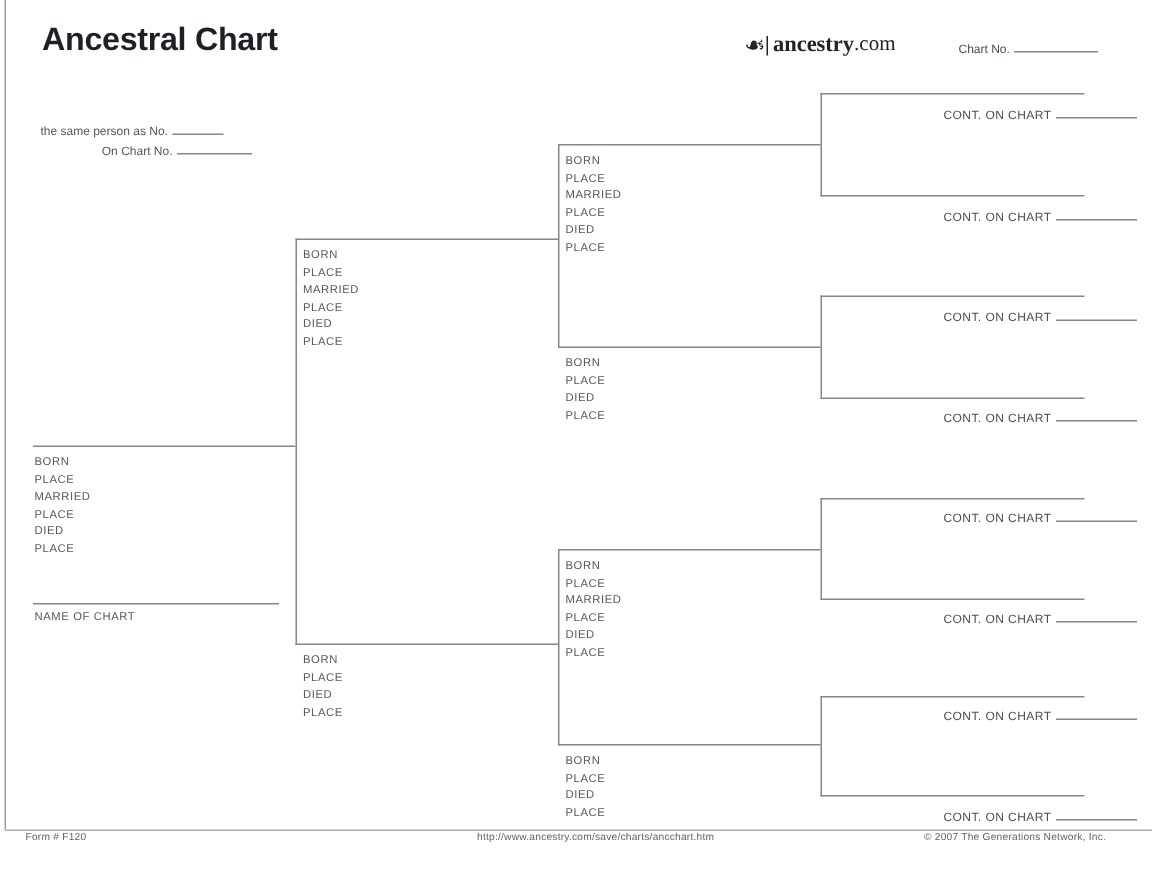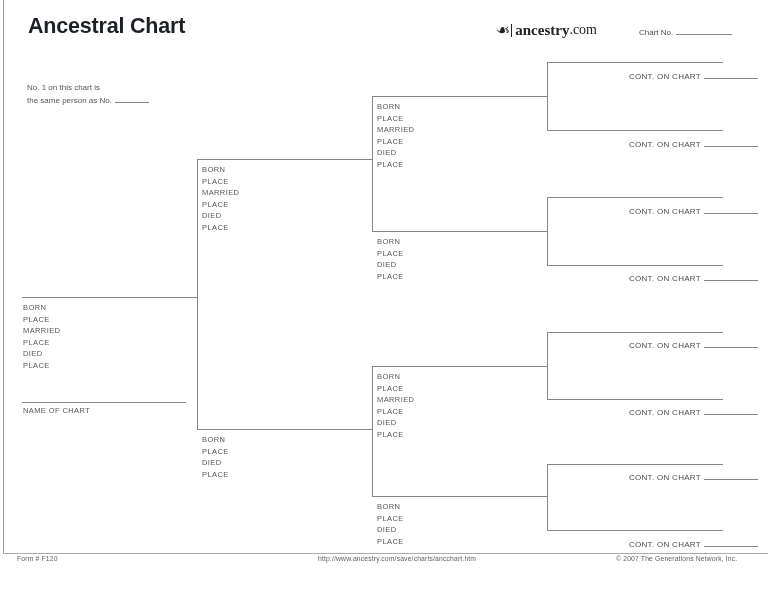--- a/index.html
+++ b/index.html
@@ -58,22 +58,22 @@
     <span class="logo-bar"></span>
     <span class="logo-name">ancestry</span>
     <span class="logo-com">.com</span>
   </div>
 
   <div class="chart-no">
     <span>Chart No.</span><span class="uline" style="width:56px;"></span>
   </div>
 
   <div class="note">
-    <div>No. 1 on this chart is</div>
     <div><span>the same person as No.</span><span class="uline" style="width:34px;"></span></div>
+    <div class="r"><span>On Chart No.</span><span class="uline" style="width:50px;"></span></div>
   </div>
 
   <div class="hline" style="left:22px;top:297px;width:175px;"></div>
   <div class="label-stack" style="left:23px;top:302px;">
     <div>BORN</div>
     <div>PLACE</div>
     <div>MARRIED</div>
     <div>PLACE</div>
     <div>DIED</div>
     <div>PLACE</div>

